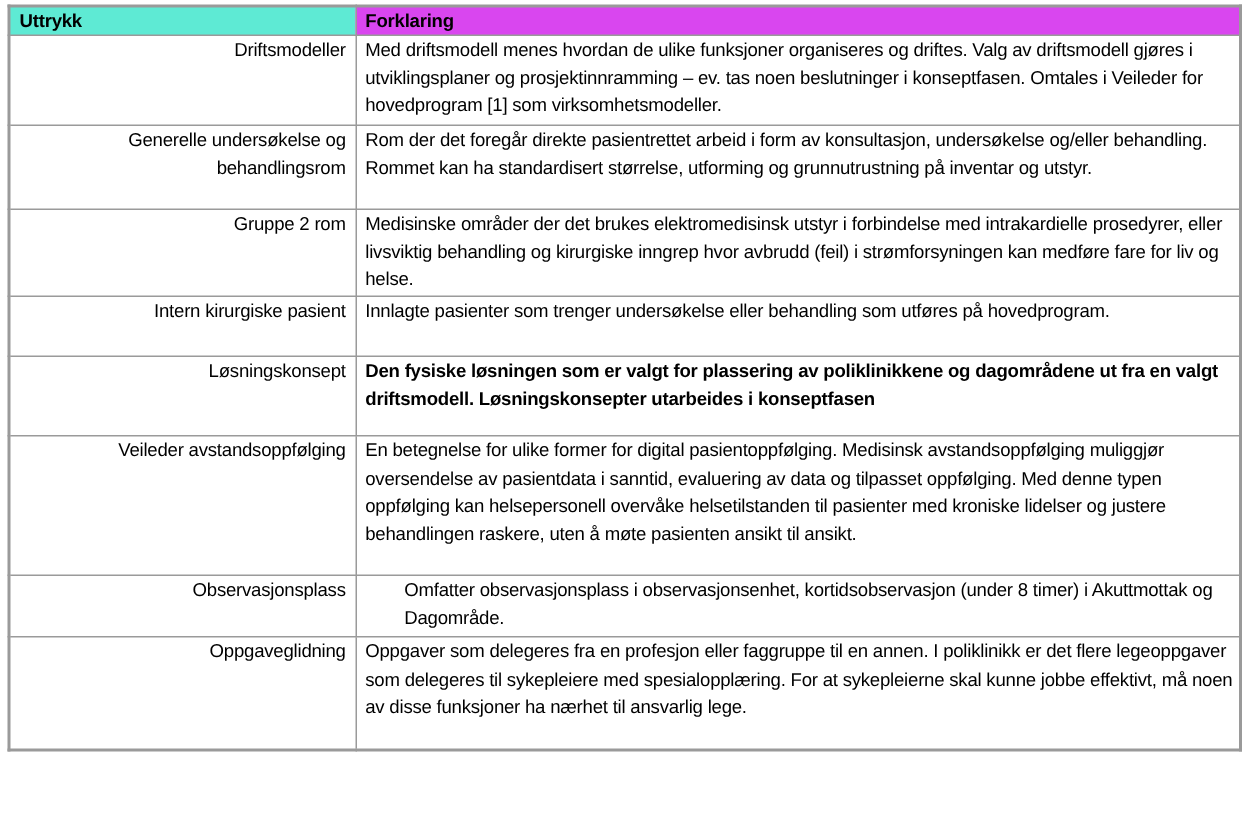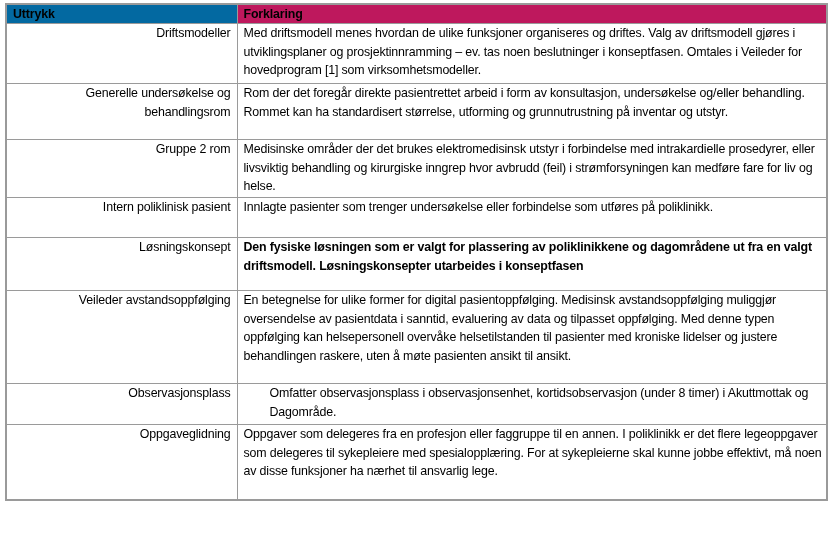--- a/index.html
+++ b/index.html
@@ -59,40 +59,40 @@
 </head>
 <body>
 
 <table class="glossary" style="border-color: rgb(154, 154, 154);">
   <colgroup>
     <col class="c1">
     <col class="c2">
   </colgroup>
   <thead>
     <tr>
-      <th style="background: #0369a1; border-color: rgb(154, 154, 154);">Uttrykk</th>
-      <th style="background: #be185d; border-color: rgb(154, 154, 154);">Forklaring</th>
+      <th style="background: #5eead4; border-color: rgb(154, 154, 154);">Uttrykk</th>
+      <th style="background: #d946ef; border-color: rgb(154, 154, 154);">Forklaring</th>
     </tr>
   </thead>
   <tbody>
     <tr class="r1">
       <td class="term" style="border-color: rgb(154, 154, 154);">Driftsmodeller</td>
       <td class="def" style="border-color: rgb(154, 154, 154);">Med driftsmodell menes hvordan de ulike funksjoner organiseres og driftes. Valg av driftsmodell gjøres i utviklingsplaner og prosjektinnramming – ev. tas noen beslutninger i konseptfasen. Omtales i Veileder for hovedprogram [1] som virksomhetsmodeller.</td>
     </tr>
     <tr class="r2">
       <td class="term" style="border-color: rgb(154, 154, 154);">Generelle undersøkelse og behandlingsrom</td>
       <td class="def" style="border-color: rgb(154, 154, 154);">Rom der det foregår direkte pasientrettet arbeid i form av konsultasjon, undersøkelse og/eller behandling. Rommet kan ha standardisert størrelse, utforming og grunnutrustning på inventar og utstyr.</td>
     </tr>
     <tr class="r3">
       <td class="term" style="border-color: rgb(154, 154, 154);">Gruppe 2 rom</td>
       <td class="def" style="border-color: rgb(154, 154, 154);">Medisinske områder der det brukes elektromedisinsk utstyr i forbindelse med intrakardielle prosedyrer, eller livsviktig behandling og kirurgiske inngrep hvor avbrudd (feil) i strømforsyningen kan medføre fare for liv og helse.</td>
     </tr>
     <tr class="r5">
-      <td class="term" style="border-color: rgb(154, 154, 154);">Intern poliklinisk pasient</td>
-      <td class="def" style="border-color: rgb(154, 154, 154);">Innlagte pasienter som trenger undersøkelse eller forbindelse som utføres på poliklinikk.</td>
+      <td class="term" style="border-color: rgb(154, 154, 154);">Intern kirurgiske pasient</td>
+      <td class="def" style="border-color: rgb(154, 154, 154);">Innlagte pasienter som trenger undersøkelse eller behandling som utføres på hovedprogram.</td>
     </tr>
     <tr class="r6">
       <td class="term" style="border-color: rgb(154, 154, 154);">Løsningskonsept</td>
       <td class="def" style="border-color: rgb(154, 154, 154); font-weight: bold;">Den fysiske løsningen som er valgt for plassering av poliklinikkene og dagområdene ut fra en valgt driftsmodell. Løsningskonsepter utarbeides i konseptfasen</td>
     </tr>
     <tr class="r7">
       <td class="term" style="border-color: rgb(154, 154, 154);">Veileder avstandsoppfølging</td>
       <td class="def" style="border-color: rgb(154, 154, 154);">En betegnelse for ulike former for digital pasientoppfølging. Medisinsk avstandsoppfølging muliggjør oversendelse av pasientdata i sanntid, evaluering av data og tilpasset oppfølging. Med denne typen oppfølging kan helsepersonell overvåke helsetilstanden til pasienter med kroniske lidelser og justere behandlingen raskere, uten å møte pasienten ansikt til ansikt.</td>
     </tr>
     <tr class="r8">

